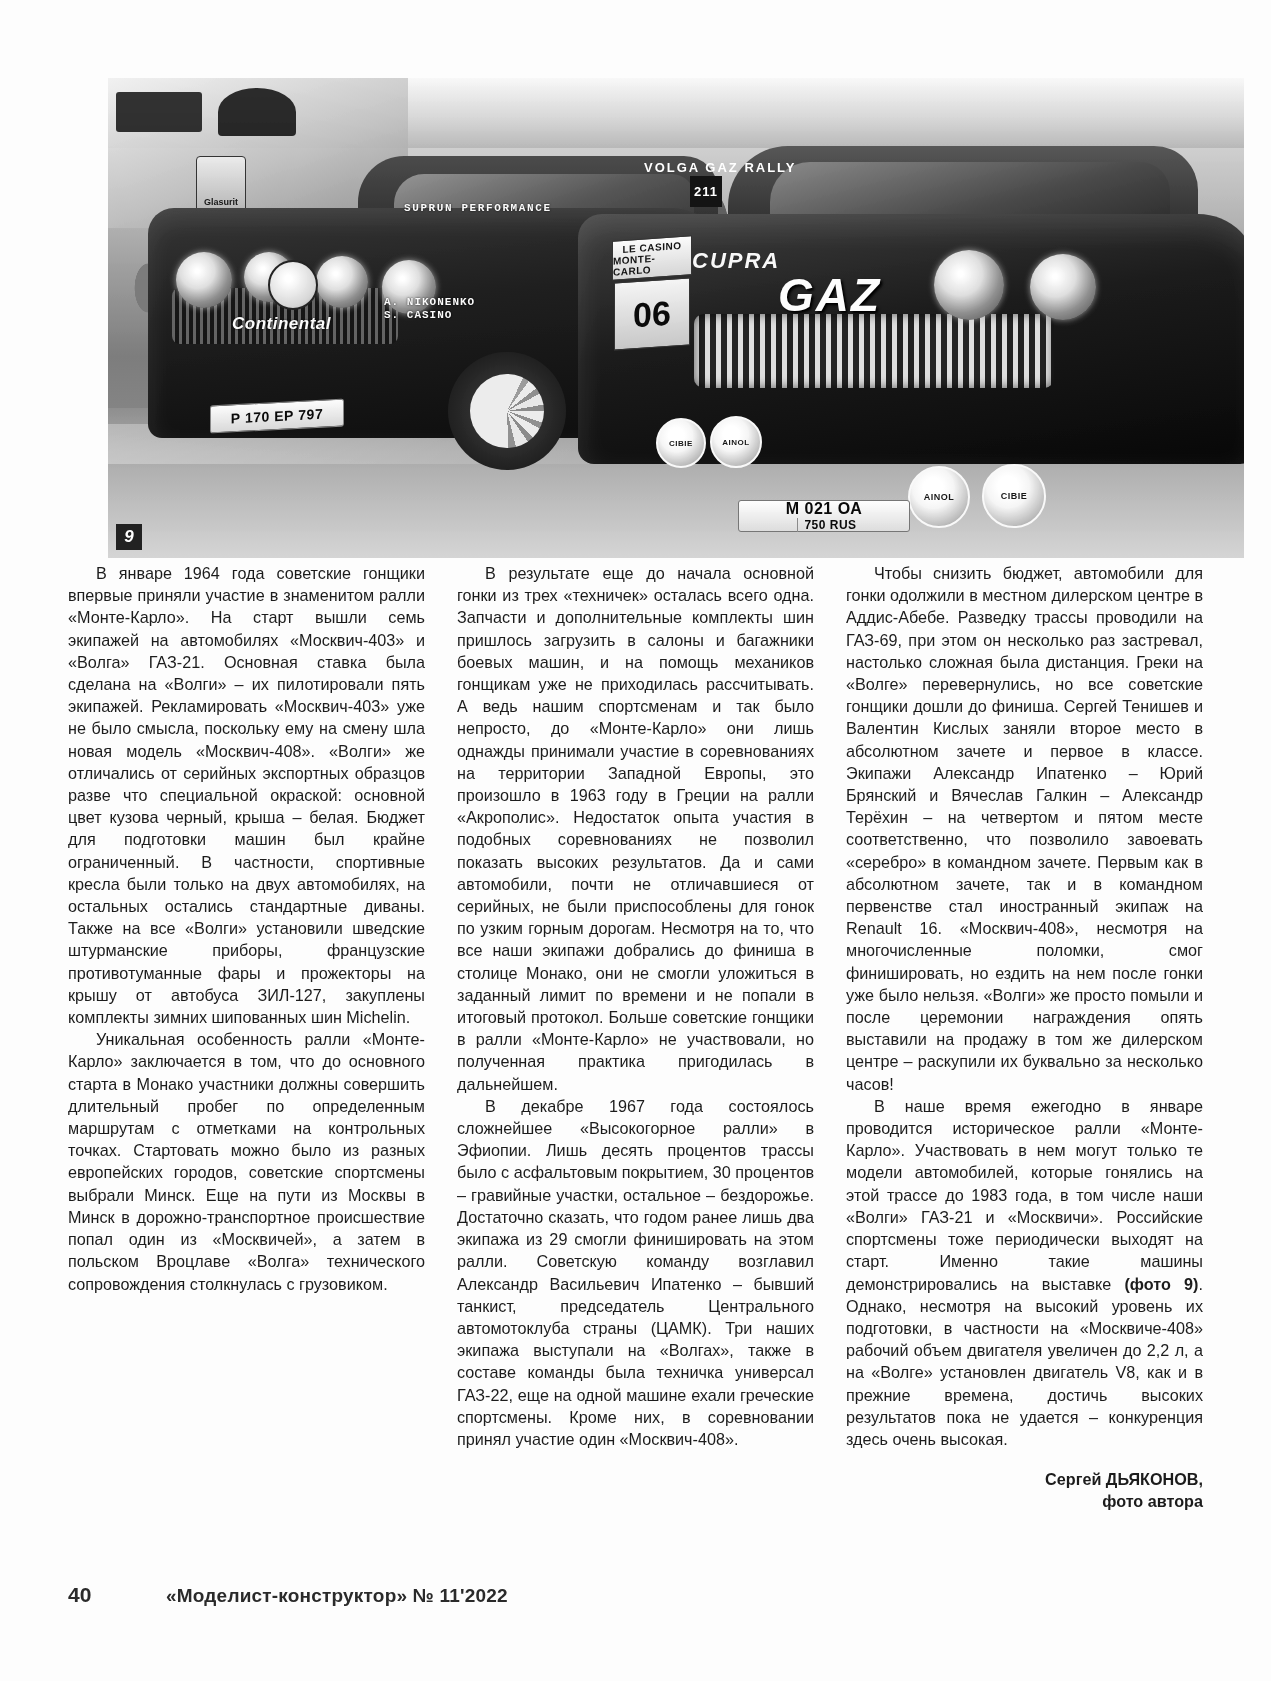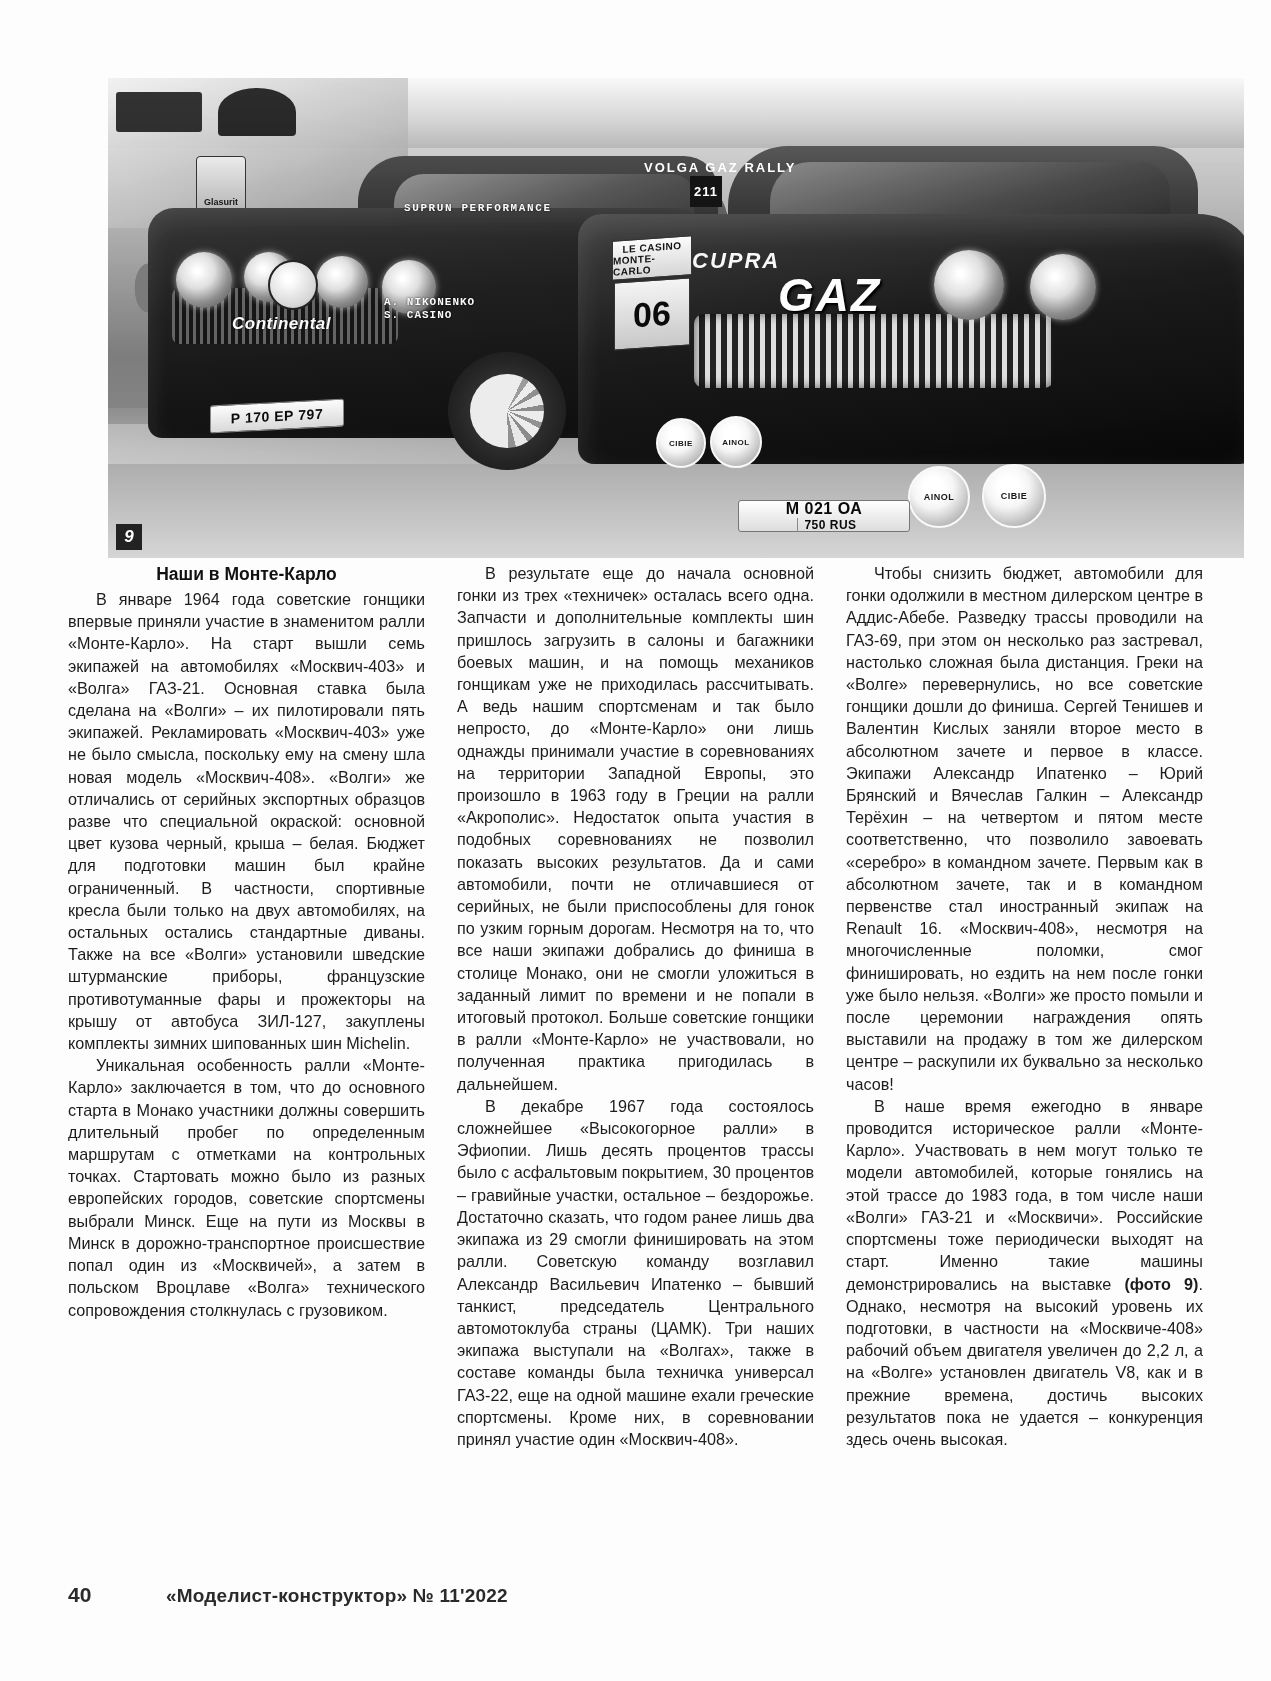--- a/index.html
+++ b/index.html
@@ -444,33 +444,36 @@
           <span class="region">750 RUS</span>
         </div>
       </div>
     </div>
     <figcaption class="photo-number">9</figcaption>
   </figure>
 
   <div class="columns">
 
     <div class="col">
-      <h1 class="article-title">Наши в Монте-Карло</h1>
       <p>В январе 1964 года советские гонщики впервые приняли участие в знаменитом ралли «Монте-Карло». На старт вышли семь экипажей на автомобилях «Москвич-403» и «Волга» ГАЗ-21. Основная ставка была сделана на «Волги» – их пилотировали пять экипажей. Рекламировать «Москвич-403» уже не было смысла, поскольку ему на смену шла новая модель «Москвич-408». «Волги» же отличались от серийных экспортных образцов разве что специальной окраской: основной цвет кузова черный, крыша – белая. Бюджет для подготовки машин был крайне ограниченный. В частности, спортивные кресла были только на двух автомобилях, на остальных остались стандартные диваны. Также на все «Волги» установили шведские штурманские приборы, французские противотуманные фары и прожекторы на крышу от автобуса ЗИЛ-127, закуплены комплекты зимних шипованных шин Michelin.</p>
       <p>Уникальная особенность ралли «Монте- Карло» заключается в том, что до основного старта в Монако участники должны совершить длительный пробег по определенным маршрутам с отметками на контрольных точках. Стартовать можно было из разных европейских городов, советские спортсмены выбрали Минск. Еще на пути из Москвы в Минск в дорожно-транспортное происшествие попал один из «Москвичей», а затем в польском Вроцлаве «Волга» технического сопровождения столкнулась с грузовиком.</p>
     </div>
 
     <div class="col">
       <p>В результате еще до начала основной гонки из трех «техничек» осталась всего одна. Запчасти и дополнительные комплекты шин пришлось загрузить в салоны и багажники боевых машин, и на помощь механиков гонщикам уже не приходилась рассчитывать. А ведь нашим спортсменам и так было непросто, до «Монте-Карло» они лишь однажды принимали участие в соревнованиях на территории Западной Европы, это произошло в 1963 году в Греции на ралли «Акрополис». Недостаток опыта участия в подобных соревнованиях не позволил показать высоких результатов. Да и сами автомобили, почти не отличавшиеся от серийных, не были приспособлены для гонок по узким горным дорогам. Несмотря на то, что все наши экипажи добрались до финиша в столице Монако, они не смогли уложиться в заданный лимит по времени и не попали в итоговый протокол. Больше советские гонщики в ралли «Монте-Карло» не участвовали, но полученная практика пригодилась в дальнейшем.</p>
       <p>В декабре 1967 года состоялось сложнейшее «Высокогорное ралли» в Эфиопии. Лишь десять процентов трассы было с асфальтовым покрытием, 30 процентов – гравийные участки, остальное – бездорожье. Достаточно сказать, что годом ранее лишь два экипажа из 29 смогли финишировать на этом ралли. Советскую команду возглавил Александр Васильевич Ипатенко – бывший танкист, председатель Центрального автомотоклуба страны (ЦАМК). Три наших экипажа выступали на «Волгах», также в составе команды была техничка универсал ГАЗ-22, еще на одной машине ехали греческие спортсмены. Кроме них, в соревновании принял участие один «Москвич-408».</p>
     </div>
 
     <div class="col">
       <p>Чтобы снизить бюджет, автомобили для гонки одолжили в местном дилерском центре в Аддис-Абебе. Разведку трассы проводили на ГАЗ-69, при этом он несколько раз застревал, настолько сложная была дистанция. Греки на «Волге» перевернулись, но все советские гонщики дошли до финиша. Сергей Тенишев и Валентин Кислых заняли второе место в абсолютном зачете и первое в классе. Экипажи Александр Ипатенко – Юрий Брянский и Вячеслав Галкин – Александр Терёхин – на четвертом и пятом месте соответственно, что позволило завоевать «серебро» в командном зачете. Первым как в абсолютном зачете, так и в командном первенстве стал иностранный экипаж на Renault 16. «Москвич-408», несмотря на многочисленные поломки, смог финишировать, но ездить на нем после гонки уже было нельзя. «Волги» же просто помыли и после церемонии награждения опять выставили на продажу в том же дилерском центре – раскупили их буквально за несколько часов!</p>
       <p><span>В наше время ежегодно в январе проводится историческое ралли «Монте-Карло». Участвовать в нем могут только те модели автомобилей, которые гонялись на этой трассе до 1983 года, в том числе наши «Волги» ГАЗ-21 и «Москвичи». Российские спортсмены тоже периодически выходят на старт. Именно такие машины демонстрировались на выставке </span><span class="bold-inline">(фото 9)</span><span>. Однако, несмотря на высокий уровень их подготовки, в частности на «Москвиче-408» рабочий объем двигателя увеличен до 2,2 л, а на «Волге» установлен двигатель V8, как и в прежние времена, достичь высоких результатов пока не удается – конкуренция здесь очень высокая.</span></p>
+      <div class="signature">
+        <div>Сергей ДЬЯКОНОВ,</div>
+        <div class="credit">фото автора</div>
+      </div>
     </div>
 
   </div>
 
   <div class="footer">
     <div class="page-num">40</div>
     <div class="issue">«Моделист-конструктор» № 11'2022</div>
   </div>
 
 </div>

